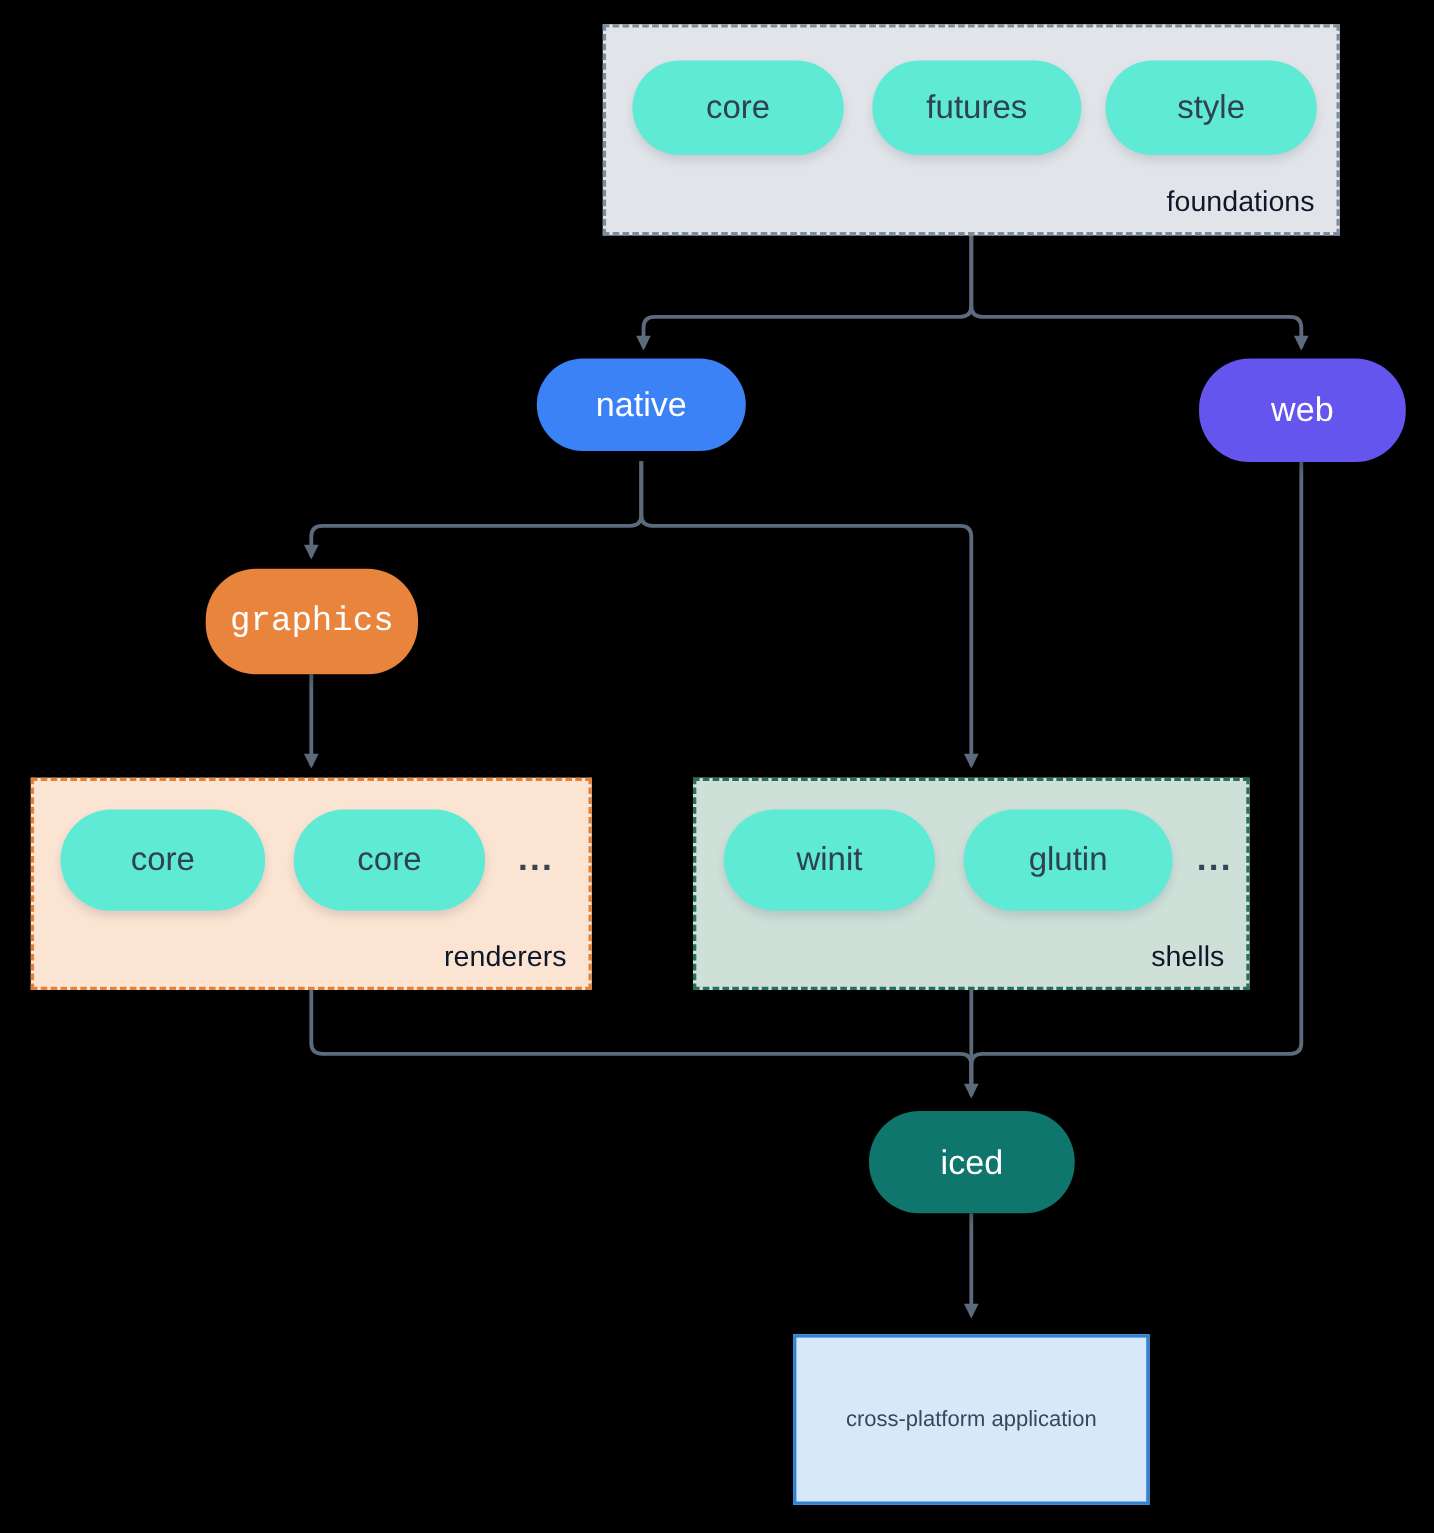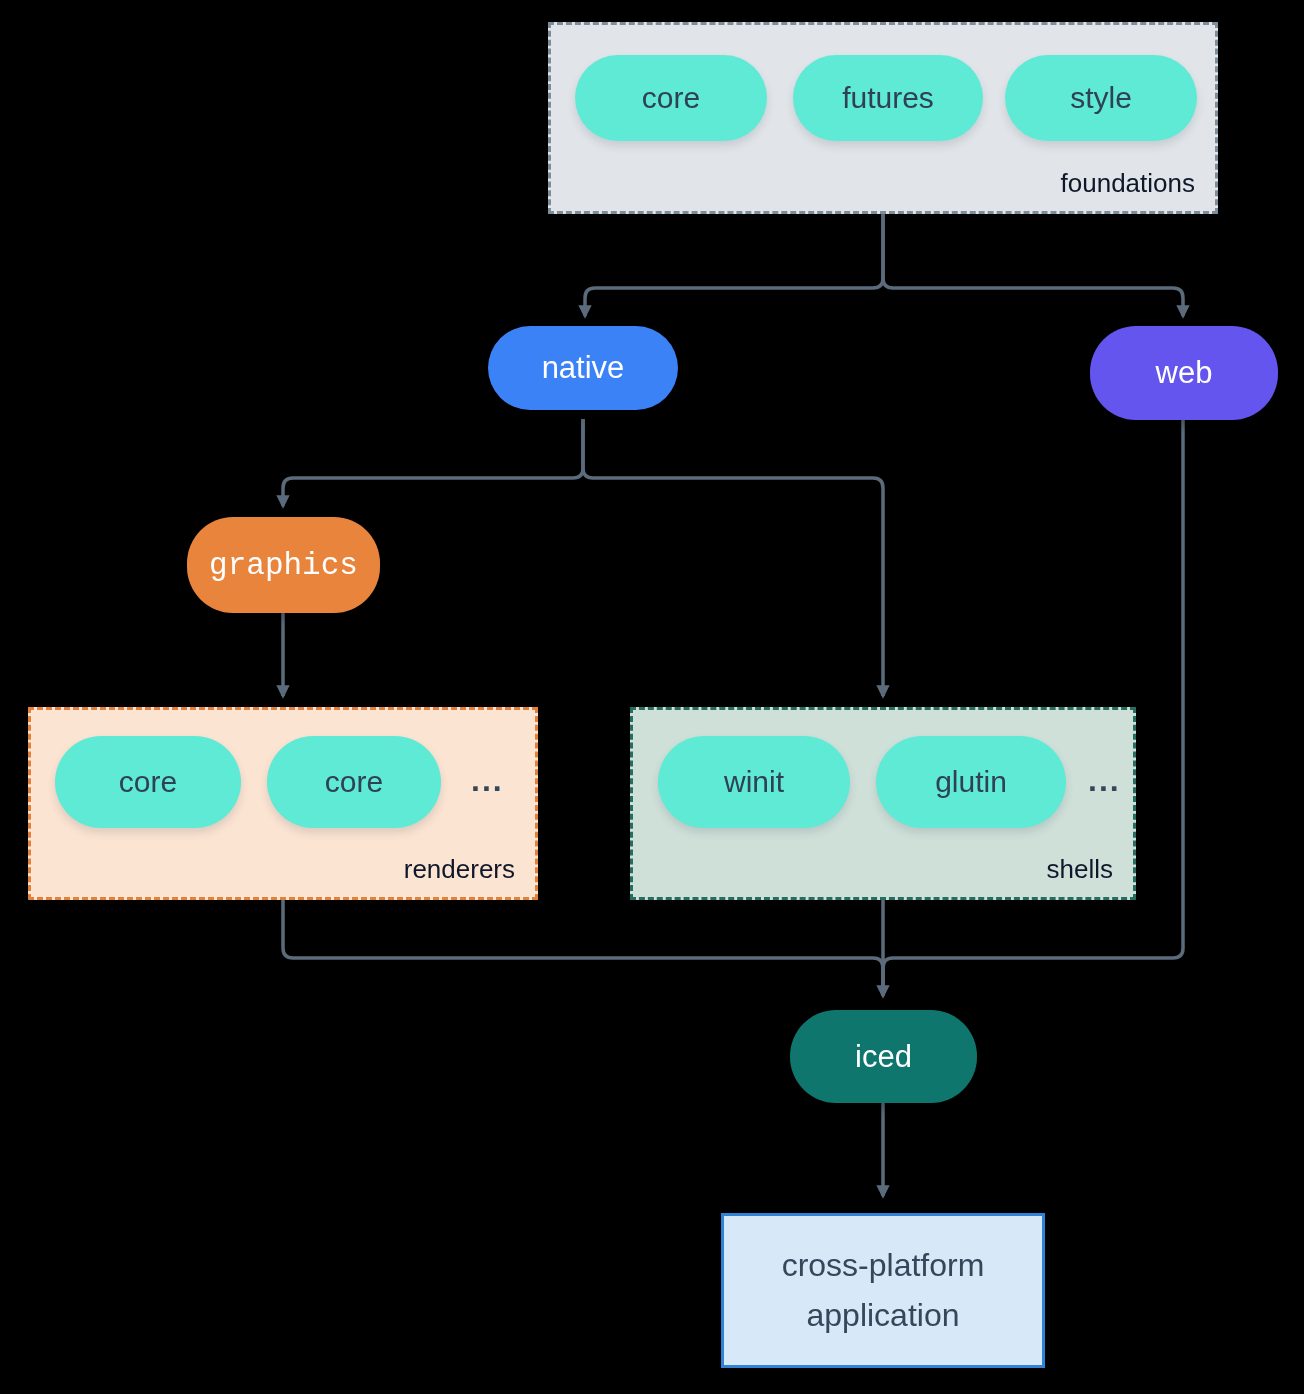--- a/index.html
+++ b/index.html
@@ -20,21 +20,21 @@
 
   .node{position:absolute;display:flex;align-items:center;justify-content:center;
         border-radius:46px;color:#fff;font-size:31px;box-shadow:0 5px 10px rgba(0,0,0,0.25);}
   .node-native{left:488px;top:326px;width:190px;height:84px;background:#3b82f6;}
   .node-web{left:1090px;top:326px;width:188px;height:94px;background:#6355ee;}
   .node-graphics{left:187px;top:517px;width:193px;height:96px;background:#e8843c;font-family:Liberation Mono, monospace;}
   .node-iced{left:790px;top:1010px;width:187px;height:93px;background:#0f766e;}
 
   .app-box{position:absolute;left:721px;top:1213px;width:324px;height:155px;box-sizing:border-box;
            background:#d7e8f9;border:3px solid #3182d4;display:flex;align-items:center;justify-content:center;}
-  .app-box .app-text{width:280px;text-align:center;font-size:32px;line-height:1.55;color:#35475a;}
+  .app-box .app-text{width:280px;text-align:center;font-size:20px;line-height:1.55;color:#35475a;}
 </style>
 </head>
 <body>
 
 <div class="canvas">
 
   <svg class="svg-layer" viewBox="0 0 1304 1394">
     <defs>
       <marker id="arrow" viewBox="0 0 12 12" refX="9" refY="6" markerWidth="16" markerHeight="16" markerUnits="userSpaceOnUse" orient="auto">
         <path d="M1,1 L11,6 L1,11 Z" fill="#5b6b7c"></path>

